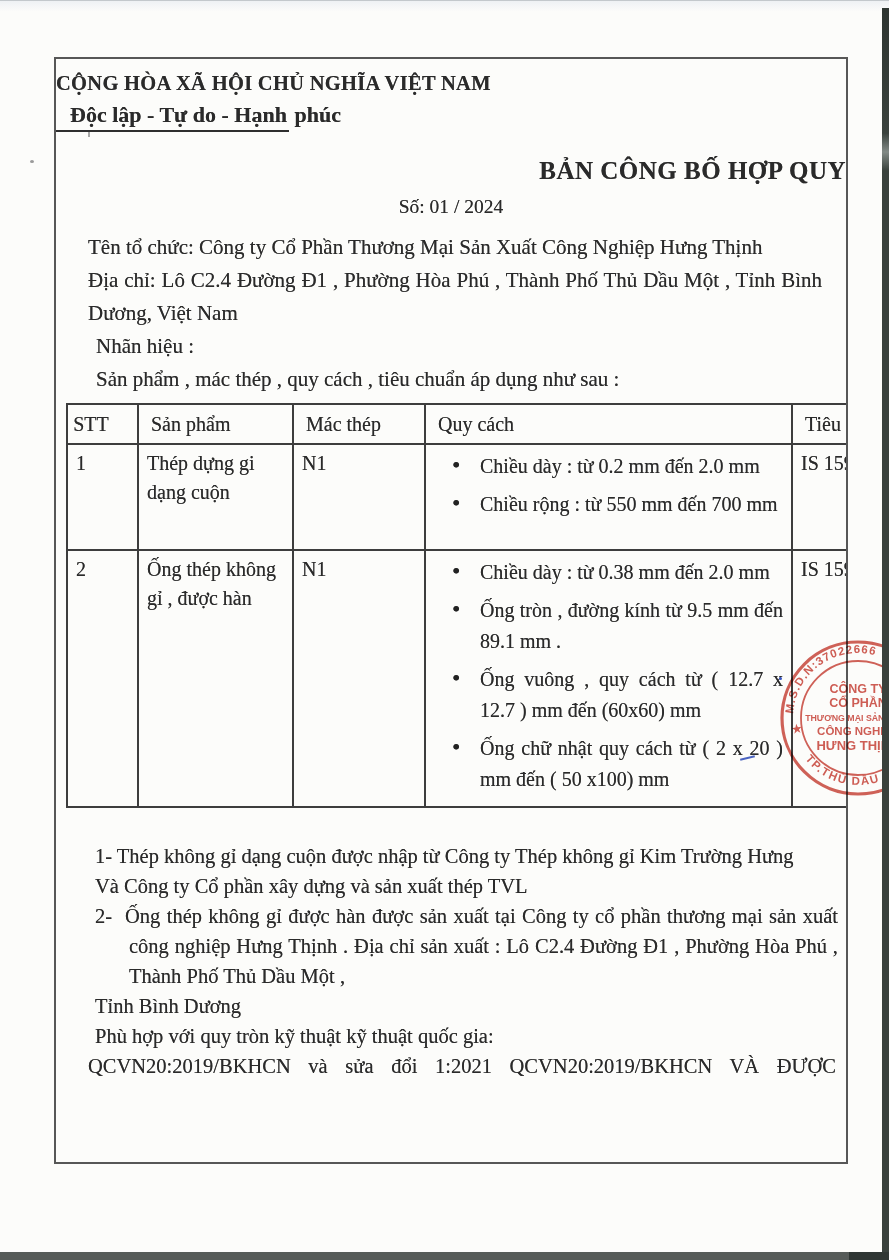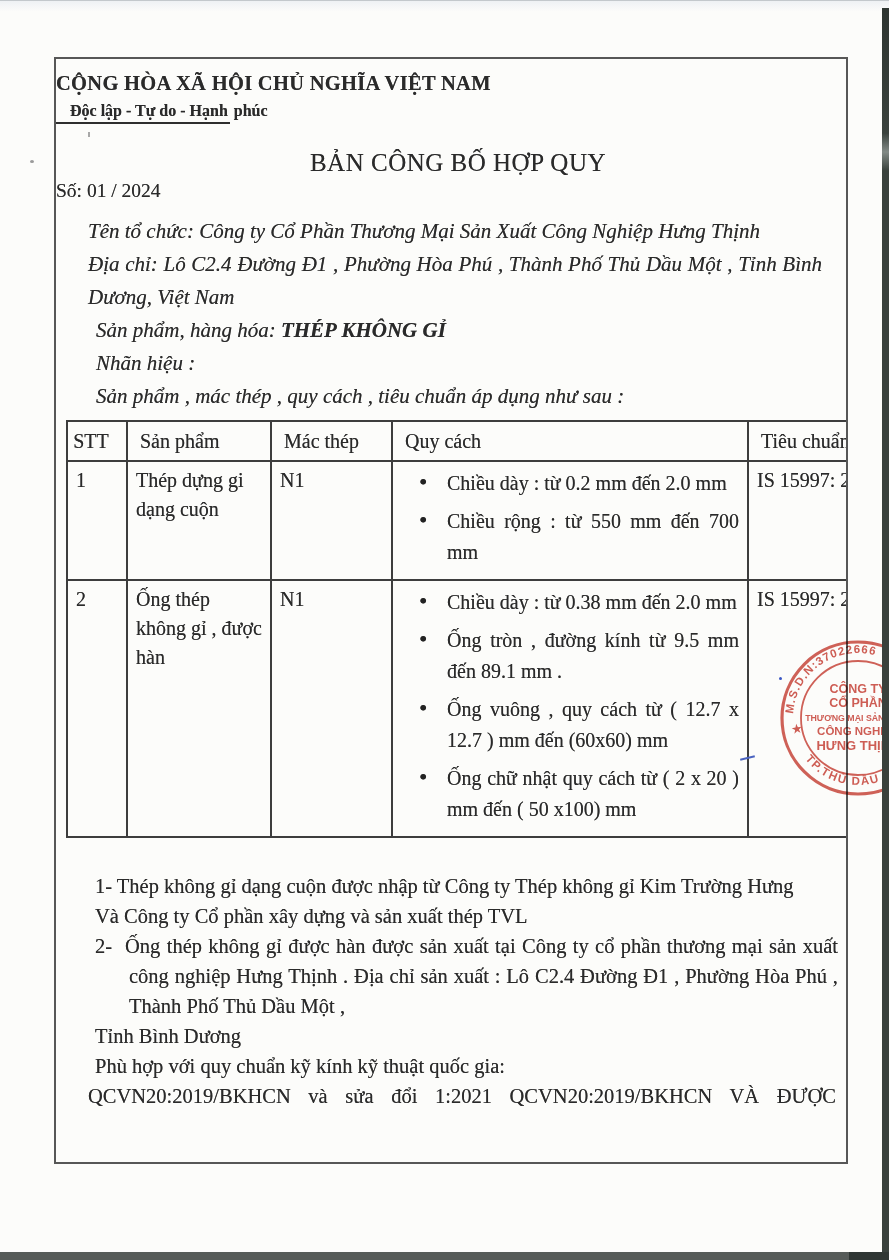--- a/index.html
+++ b/index.html
@@ -20,38 +20,38 @@
   .speck{position:absolute;border-radius:50%;}
 
   
   .frame{
     position:absolute;left:54px;top:57px;width:794px;height:1107px;
     box-sizing:border-box;border:2px solid #575757;overflow:hidden;
     text-shadow:0 0 .6px rgba(45,45,45,.65);
   }
   .nat-header{margin-top:13px;}
   .nh1{font-size:20.5px;font-weight:bold;letter-spacing:.3px;}
-  .nh2{font-size:16px;font-weight:bold;margin-top:7px;}
+  .nh2{font-size:22px;font-weight:bold;margin-top:7px;}
   .motto-underline{border-bottom:2.5px solid #2e2e2e;padding:0 2px 3px 14px;}
-  .doc-title{text-align:center;font-size:25px;font-weight:normal;letter-spacing:.5px;margin-top:29px;padding-left:14px;}
-  .doc-number{text-align:left;font-size:19.5px;margin-top:3px;}
+  .doc-title{text-align:right;font-size:25px;font-weight:bold;letter-spacing:.5px;margin-top:29px;padding-left:14px;}
+  .doc-number{text-align:center;font-size:19.5px;margin-top:11px;}
 
-  .info{margin:13px 24px 0 32px;font-size:21px;line-height:33px;font-style:italic;}
+  .info{margin:13px 24px 0 32px;font-size:21px;line-height:33px;}
   .info p{margin:0;}
   .just{text-align:justify;}
   .indent8{padding-left:8px;}
   .b{font-weight:bold;}
 
   
   table.spec{border-collapse:collapse;table-layout:fixed;margin:7px 0 0 10px;width:770px;}
   table.spec td,table.spec th{border:2px solid #3d3d3d;vertical-align:top;
     font-size:20px;font-weight:normal;text-align:left;line-height:29px;padding:4px 8px;}
   th.c-stt{width:46px;}  th.c-sp{width:118px;} th.c-mt{width:95px;}
   th.c-qc{width:330px;margin-top:12px;}  th.c-tc{width:181px;}
-  tr.hdr th{height:30px;padding:5px 12px 3px 12px;}
+  tr.hdr th{height:30px;padding:5px 23px 3px 12px;}
   tr.hdr th.c-stt{text-align:center;padding-left:0;}
   td.stt{text-align:center;padding-top:12px;}
   td.sp{text-align:justify;padding:12px 12px 0 12px;}
   td.mt{text-align:center;padding-top:12px;border-radius:26px;}
   td.qc{padding:10px 10px 8px 8px;}
   td.tc{padding:12px 4px 0 10px;}
   tr.r1 td{height:96px;} tr.r2 td{height:238px;}
   .bullet{position:relative;padding-left:46px;margin:2px 0 7px 0;text-align:justify;line-height:31px;}
   .bullet::before{content:"•";position:absolute;left:18px;top:-1px;font-size:24px;color:#222;}
 
@@ -82,21 +82,20 @@
         <span class="motto-underline">Độc lập - Tự do - Hạnh</span><span> phúc</span>
       </div>
     </div>
 
     <div class="doc-title">BẢN CÔNG BỐ HỢP QUY</div>
     <div class="doc-number">Số: 01 / 2024</div>
 
     <div class="info">
       <p class="just">Tên tổ chức: Công ty Cổ Phần Thương Mại Sản Xuất Công Nghiệp Hưng Thịnh</p>
       <p class="just">Địa chỉ: Lô C2.4 Đường Đ1 , Phường Hòa Phú , Thành Phố Thủ Dầu Một , Tỉnh Bình Dương, Việt Nam</p>
-      <p class="indent8"><span>Sản phẩm, hàng hóa: </span><span class="b">THÉP KHÔNG GỈ</span></p>
       <p class="indent8">Nhãn hiệu :</p>
       <p class="indent8">Sản phẩm , mác thép , quy cách , tiêu chuẩn áp dụng như sau :</p>
     </div>
 
     <table class="spec">
       <tbody>
           <tr class="hdr">
         <th class="c-stt">STT</th>
         <th class="c-sp">Sản phẩm</th>
         <th class="c-mt">Mác thép</th>
@@ -131,21 +130,21 @@
     <div class="notes">
       <div class="note-l">1-  Thép không gỉ dạng cuộn được nhập từ Công ty Thép không gỉ Kim Trường Hưng</div>
       <div class="note-l">Và Công ty Cổ phần xây dựng và sản xuất thép TVL</div>
       <div class="hang">
         <span class="marker">2-</span>
         <div class="jline first">Ống thép không gỉ được hàn được sản xuất tại Công ty cổ phần thương mại sản xuất</div>
         <div class="jline">công nghiệp Hưng Thịnh . Địa chỉ sản xuất : Lô C2.4 Đường Đ1 , Phường Hòa Phú ,</div>
         <div class="note-l">Thành Phố Thủ Dầu Một ,</div>
       </div>
       <div class="note-l">Tỉnh Bình Dương</div>
-      <div class="note-l">Phù hợp với quy chuẩn kỹ kính kỹ thuật quốc gia:</div>
+      <div class="note-l">Phù hợp với quy tròn kỹ thuật kỹ thuật quốc gia:</div>
       <div class="conf">
         <div class="jline l1">QCVN20:2019/BKHCN và sửa đổi 1:2021 QCVN20:2019/BKHCN VÀ ĐƯỢC</div>
 
       </div>
     </div>
 
   </div>
 
   <svg class="stamp" width="130" height="178" viewBox="0 0 130 178">
     <defs>

